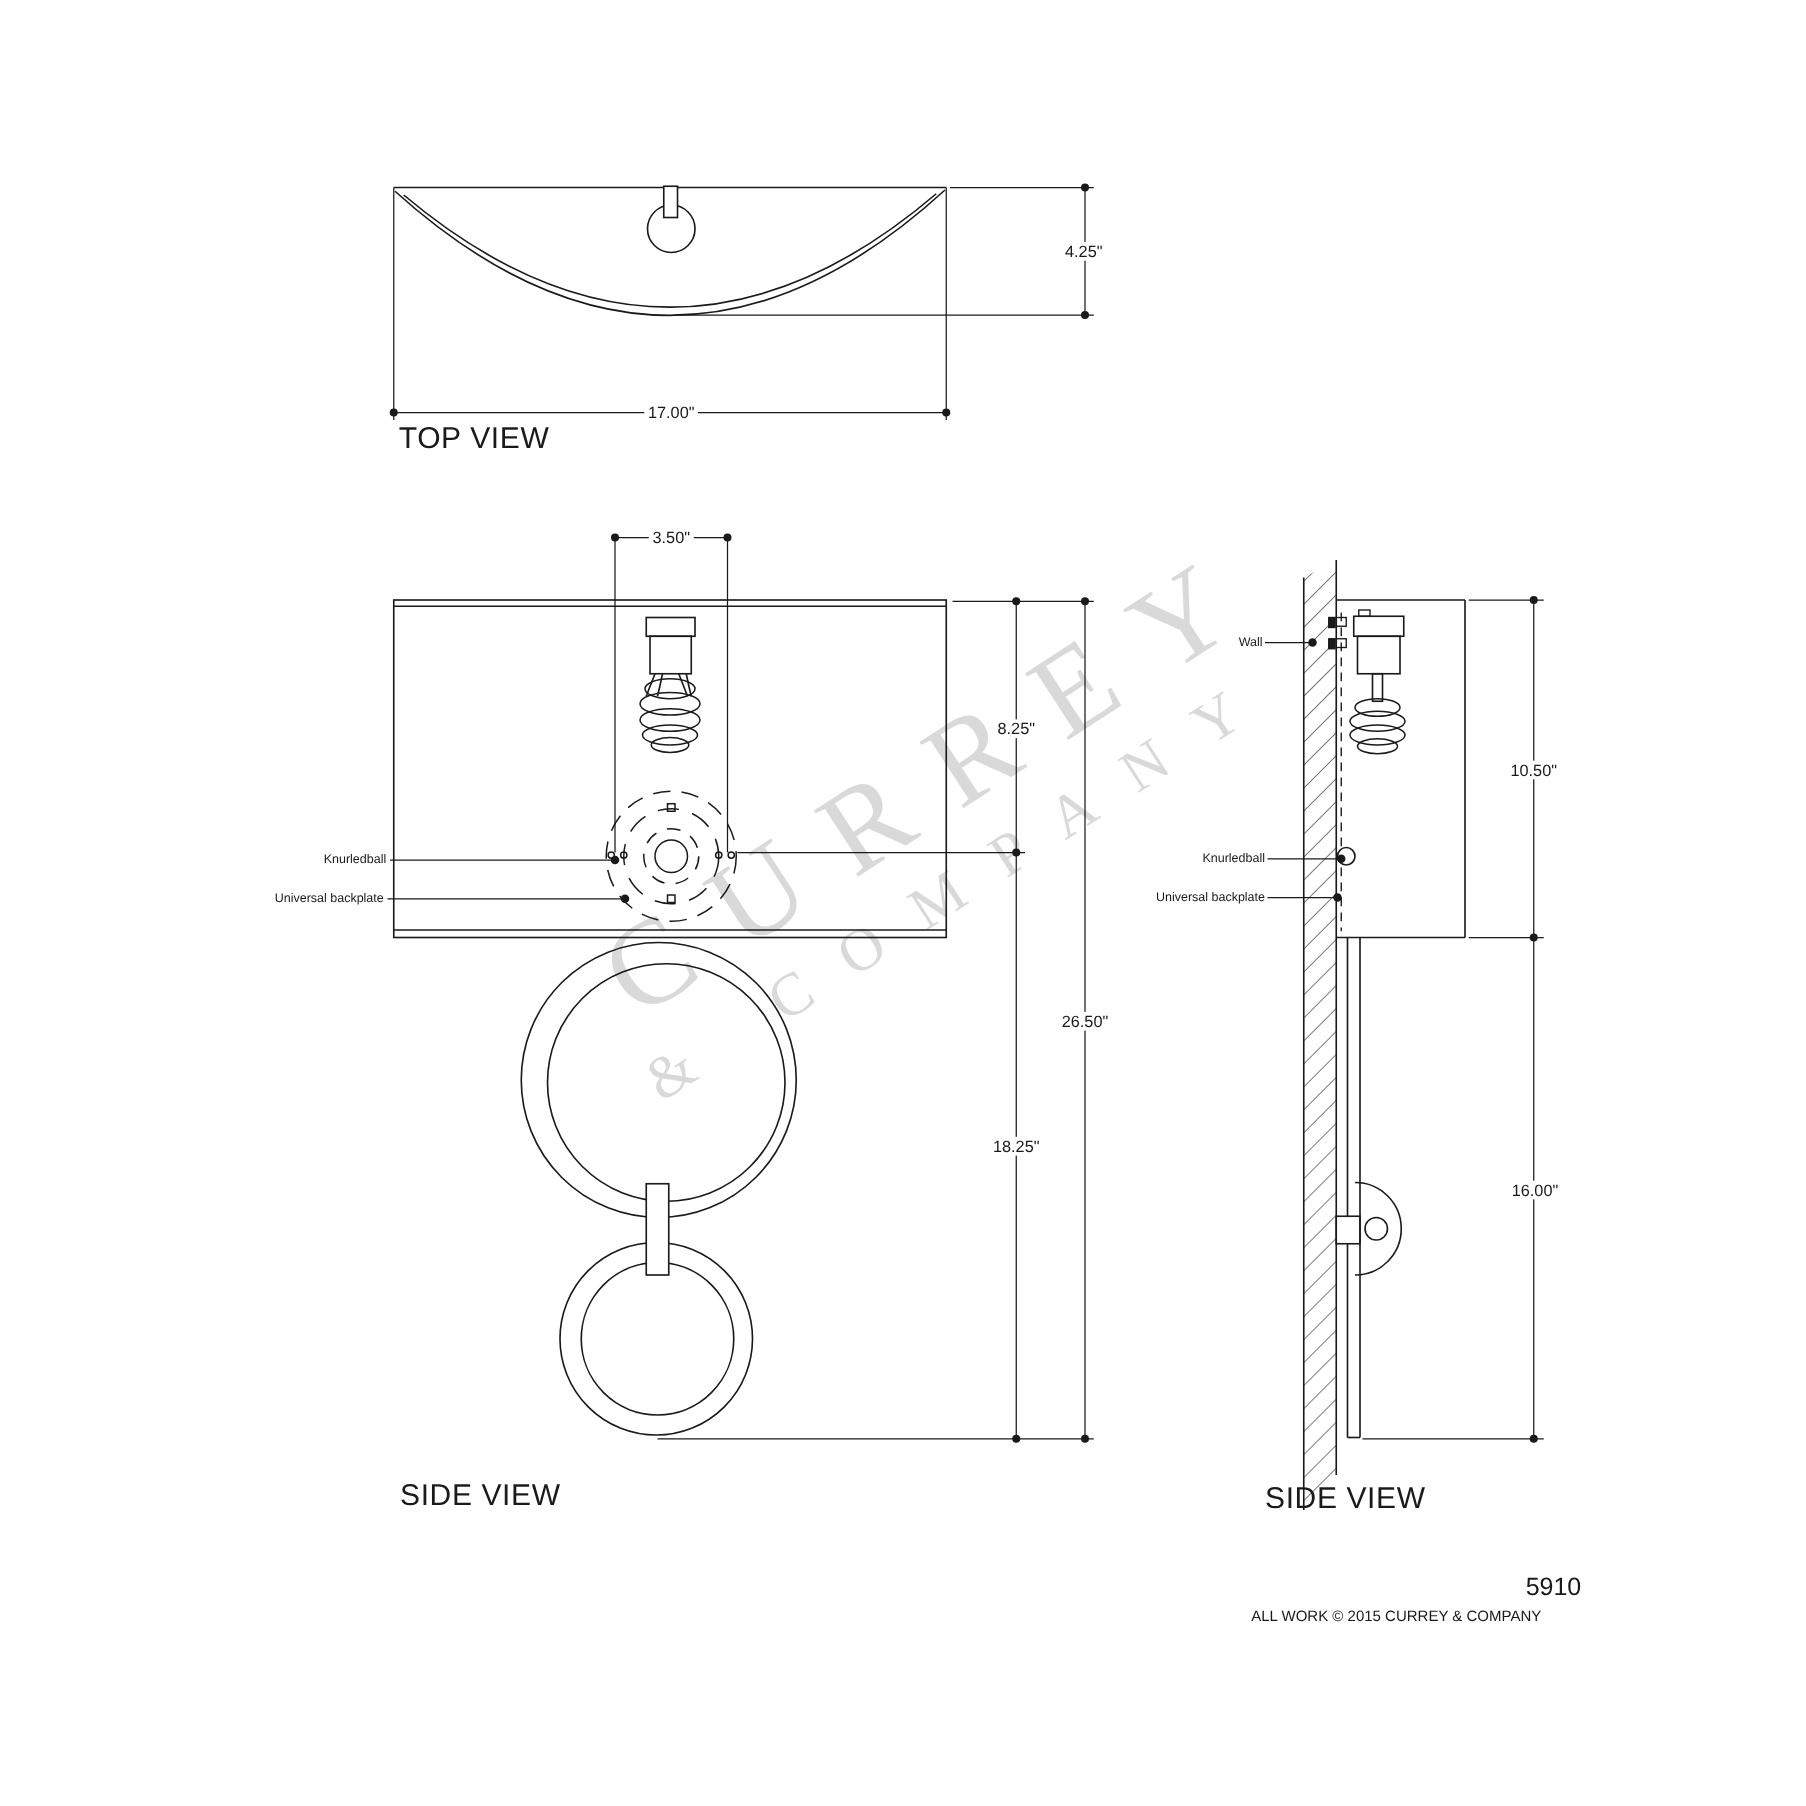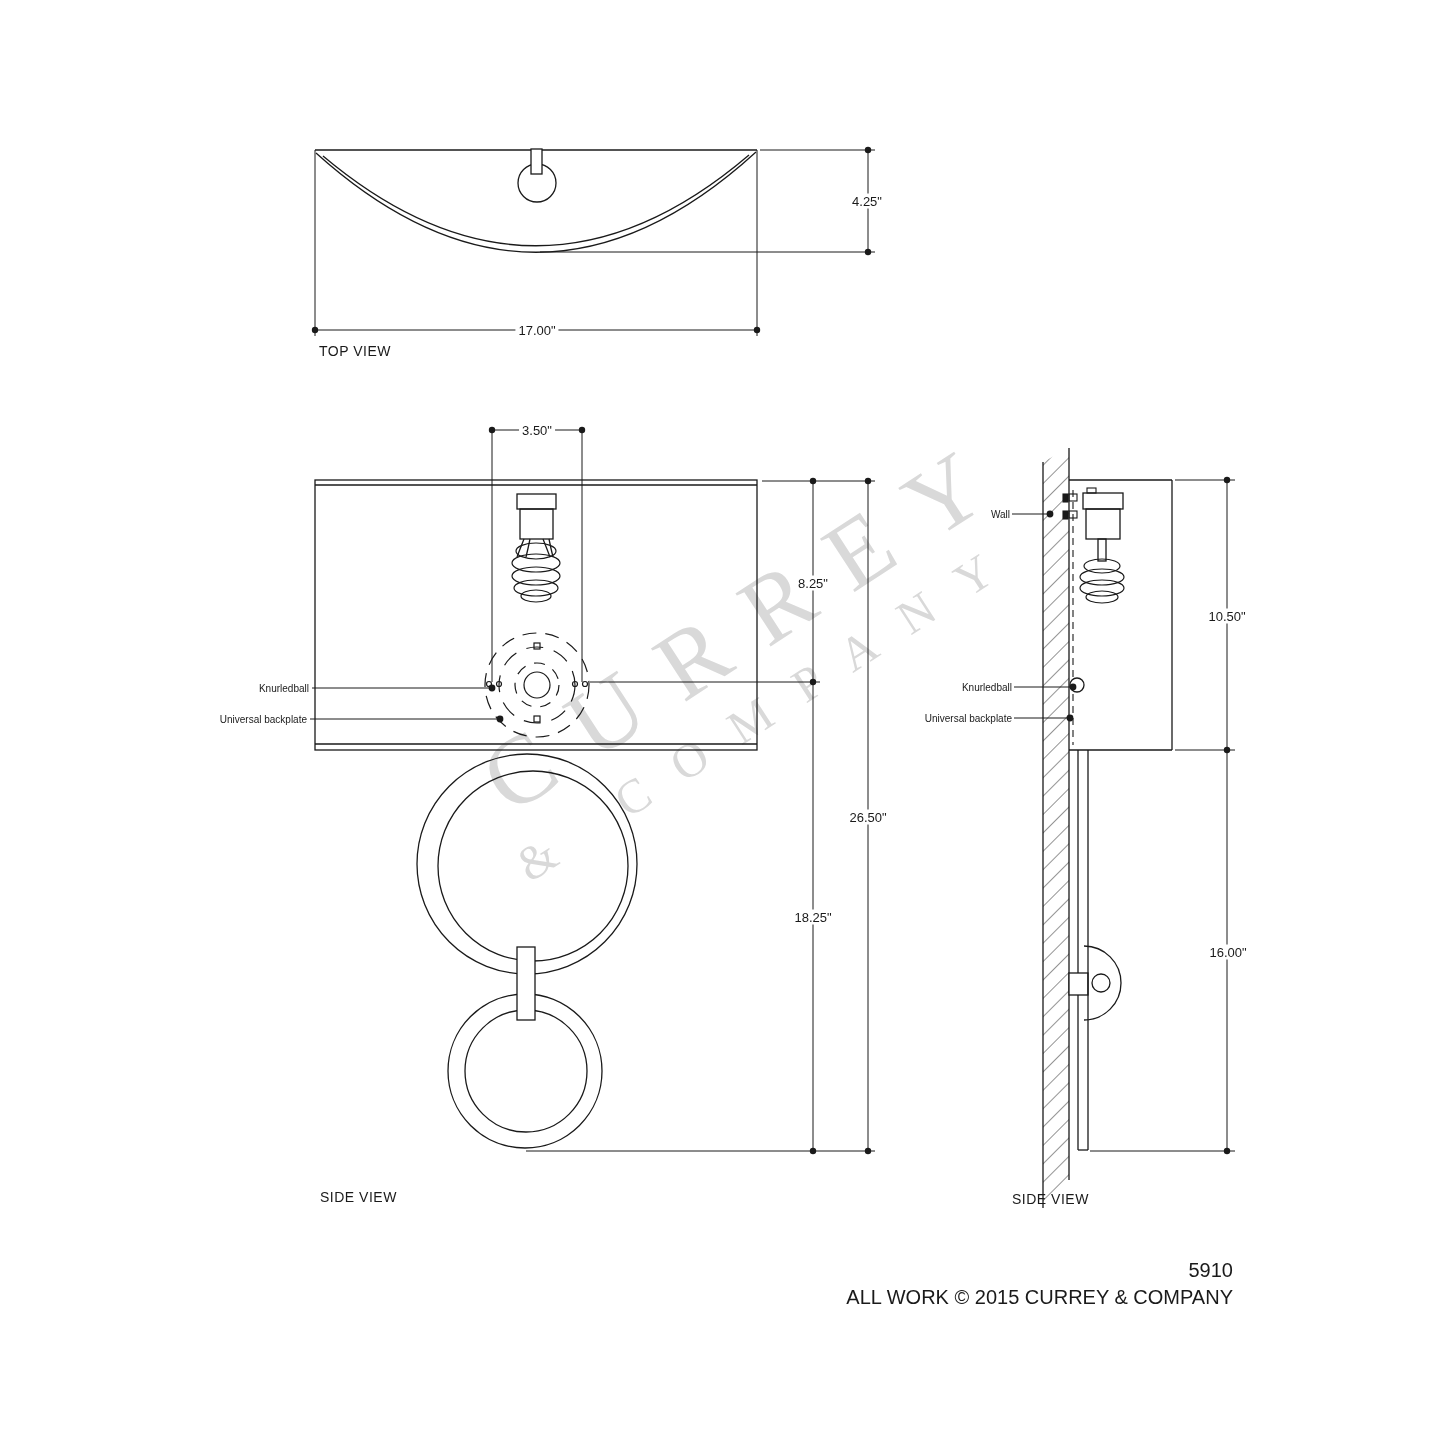--- a/index.html
+++ b/index.html
@@ -11,23 +11,23 @@
   .wm{position:absolute;font-family:"Liberation Serif",serif;color:#d9d9d9;
       transform-origin:0 0;transform:rotate(-33deg);white-space:nowrap;z-index:0;}
   .wm1{left:462px;top:742px;font-size:97px;letter-spacing:36px;}
   .wm2{left:506px;top:846px;font-size:48px;letter-spacing:34px;}
   
   .txt{z-index:2;}
   .dim{position:absolute;font-size:13px;line-height:15px;background:#fff;padding:0 3px;
        transform:translate(-50%,-50%);white-space:nowrap;}
   .lbl{position:absolute;font-size:10px;line-height:15px;transform:translate(-100%,-50%);
        white-space:nowrap;}
-  .vtitle{position:absolute;font-size:14px;line-height:22px;letter-spacing:0.5px;white-space:nowrap;}
-  .pnum{position:absolute;font-size:20px;transform:translate(-100%,0);white-space:nowrap;}
-  .copy{position:absolute;font-size:20px;transform:translate(-100%,0);white-space:nowrap;}
+  .vtitle{position:absolute;font-size:24px;line-height:22px;letter-spacing:0.5px;white-space:nowrap;}
+  .pnum{position:absolute;font-size:20px;transform:translate(-100%,0);white-space:nowrap;margin-left:32px;}
+  .copy{position:absolute;font-size:12px;transform:translate(-100%,0);white-space:nowrap;}
 </style>
 </head>
 <body>
 
 <div class="sheet">
 
   <div class="wm wm1">CURREY</div>
   <div class="wm wm2">&amp; COMPANY</div>
 
   <svg width="1445" height="1445" viewBox="0 0 1445 1445" style="z-index:1">

